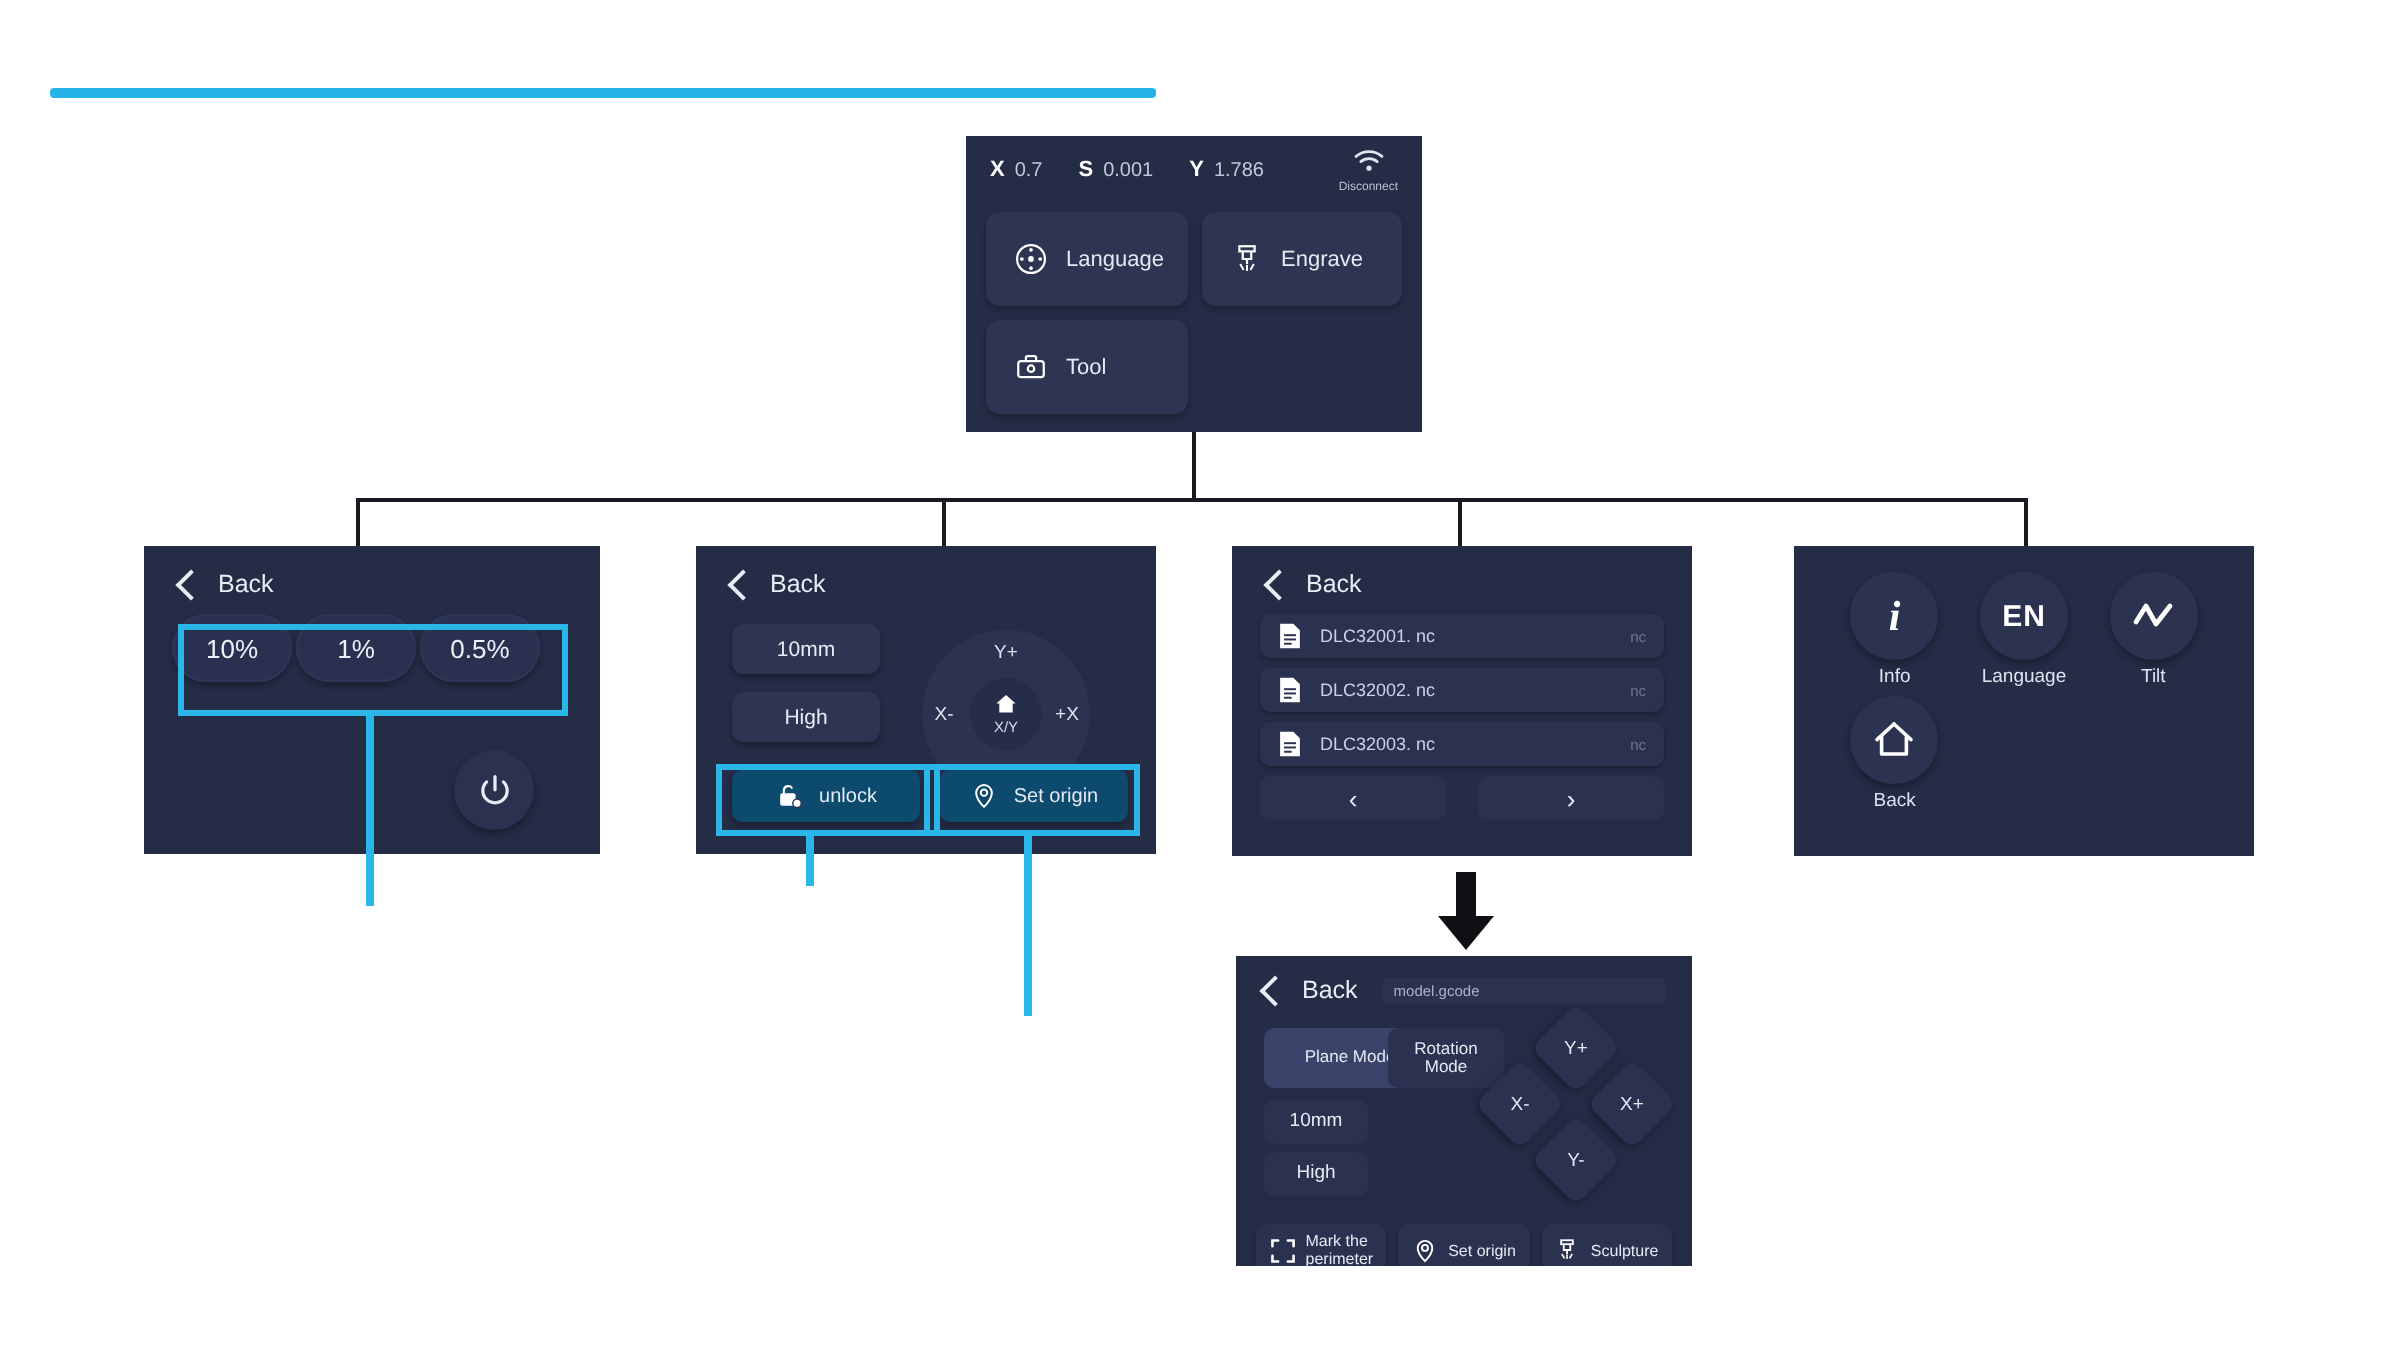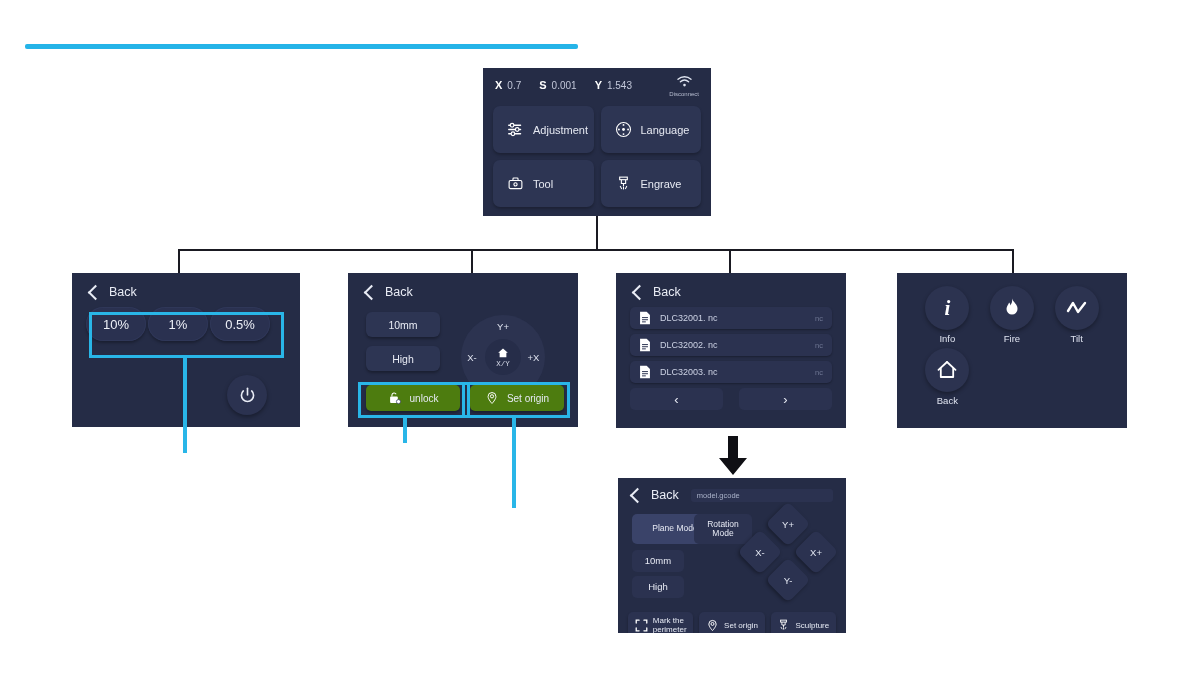--- a/index.html
+++ b/index.html
@@ -44,23 +44,23 @@
   
   .pillbtn{width:74px;height:25px;border-radius:6px;background:#2d3553;color:#e9ecf5;
            font-size:10.5px;display:flex;align-items:center;justify-content:center;
            box-shadow:0 2px 3px rgba(0,0,0,.3);}
   .dpad{position:relative;width:84px;height:84px;}
   .dpad .ring{position:absolute;inset:0;border-radius:50%;background:#2c3350;}
   .dpad .seg{position:absolute;color:#dfe3ef;font-size:9.5px;display:flex;
              align-items:center;justify-content:center;}
   .dpad .hub{position:absolute;left:24px;top:24px;width:36px;height:36px;border-radius:50%;
              background:#262d49;display:flex;flex-direction:column;align-items:center;
-             justify-content:center;color:#fff;gap:1px;font-family:Liberation Mono, monospace;}
+             justify-content:center;color:#fff;gap:1px;}
   .hub-lbl{font-size:7.5px;color:#d7dbe9;}
-  .wbtn{height:26px;border-radius:5px;background:#4d7c0f;color:#e5e9f3;font-size:10px;
+  .wbtn{height:26px;border-radius:5px;background:#0c4a6e;color:#e5e9f3;font-size:10px;
         display:flex;align-items:center;justify-content:center;gap:8px;
         box-shadow:0 2px 3px rgba(0,0,0,.3);}
 
   
   .filerow{height:22px;margin:0 14px 5px 14px;border-radius:5px;background:#2b3250;
            display:flex;align-items:center;padding:0 9px;color:#ccd2e4;font-size:9px;
            box-shadow:0 1px 2px rgba(0,0,0,.3);}
   .file-ext{margin-left:auto;color:#6e7693;font-size:7.5px;}
   .pager{display:flex;gap:16px;margin:2px 14px 0 14px;}
   .pgbtn{flex:1;height:22px;border-radius:5px;background:#2b3250;color:#e8ebf4;
@@ -105,77 +105,64 @@
 <div class="conn" style="left:729px;top:249px;width:2px;height:24px;"></div>
 <div class="conn" style="left:1012px;top:249px;width:2px;height:24px;"></div>
 
 <div class="panel" style="left:483px;top:68px;width:228px;height:148px;">
   <div class="statusbar">
     <span class="sb-k">X</span>
     <span class="sb-v">0.7</span>
     <span class="sb-k">S</span>
     <span class="sb-v">0.001</span>
     <span class="sb-k">Y</span>
-    <span class="sb-v">1.543</span>
+    <span class="sb-v">1.786</span>
     <span class="wifi-wrap">
       <svg width="15" height="11" viewBox="0 0 15 11">
         <path d="M1 3.2A10 10 0 0 1 14 3.2" stroke="#dfe4f0" stroke-width="1.4" fill="none" stroke-linecap="round"></path>
         <path d="M3.4 5.8A6.4 6.4 0 0 1 11.6 5.8" stroke="#dfe4f0" stroke-width="1.4" fill="none" stroke-linecap="round"></path>
         <circle cx="7.5" cy="9.1" r="1.3" fill="#dfe4f0"></circle>
       </svg>
       <span class="wifi-label">Disconnect</span>
     </span>
   </div>
   <div class="tile-grid">
 
-    <div class="tile">
-      <svg width="17" height="17" viewBox="0 0 20 20">
-        <g stroke="#fff" stroke-width="1.5" stroke-linecap="round">
-          <line x1="2" y1="5" x2="16" y2="5"></line>
-            <line x1="2" y1="10" x2="16" y2="10"></line>
-            <line x1="2" y1="15" x2="16" y2="15"></line>
-        </g>
-        <circle cx="6" cy="5" r="2.1" fill="#2d3553" stroke="#fff" stroke-width="1.4"></circle>
-        <circle cx="12" cy="10" r="2.1" fill="#2d3553" stroke="#fff" stroke-width="1.4"></circle>
-        <circle cx="7" cy="15" r="2.1" fill="#2d3553" stroke="#fff" stroke-width="1.4"></circle>
-      </svg>
-      <span>Adjustment</span>
-    </div>
 
     <div class="tile">
       <svg width="17" height="17" viewBox="0 0 20 20">
         <circle cx="10" cy="10" r="8.2" fill="none" stroke="#fff" stroke-width="1.3"></circle>
         <circle cx="10" cy="10" r="1.7" fill="#fff"></circle>
         <circle cx="10" cy="4.6" r="1.1" fill="#fff"></circle>
           <circle cx="10" cy="15.4" r="1.1" fill="#fff"></circle>
         <circle cx="4.6" cy="10" r="1.1" fill="#fff"></circle>
           <circle cx="15.4" cy="10" r="1.1" fill="#fff"></circle>
       </svg>
       <span>Language</span>
     </div>
 
     <div class="tile">
       <svg width="17" height="17" viewBox="0 0 20 20">
-        <rect x="2.5" y="6.5" width="15" height="9.5" rx="1.6" fill="none" stroke="#fff" stroke-width="1.3"></rect>
-        <path d="M7 6.5 V4.6 a1 1 0 0 1 1-1 h4 a1 1 0 0 1 1 1 V6.5" fill="none" stroke="#fff" stroke-width="1.3"></path>
-        <circle cx="10" cy="11" r="1.9" fill="none" stroke="#fff" stroke-width="1.3"></circle>
-      </svg>
-      <span>Tool</span>
-    </div>
-
-    <div class="tile">
-      <svg width="17" height="17" viewBox="0 0 20 20">
         <rect x="5.5" y="2.5" width="9" height="3" fill="none" stroke="#fff" stroke-width="1.3"></rect>
         <path d="M7.5 5.5 L7.5 10 L12.5 10 L12.5 5.5" fill="none" stroke="#fff" stroke-width="1.3"></path>
         <line x1="10" y1="10" x2="10" y2="13" stroke="#fff" stroke-width="1.3"></line>
         <line x1="6" y1="13" x2="8" y2="16.5" stroke="#fff" stroke-width="1.2"></line>
         <line x1="10" y1="13.5" x2="10" y2="17" stroke="#fff" stroke-width="1.2"></line>
         <line x1="14" y1="13" x2="12" y2="16.5" stroke="#fff" stroke-width="1.2"></line>
       </svg>
       <span>Engrave</span>
+    </div>
+
+    <div class="tile">
+      <svg width="17" height="17" viewBox="0 0 20 20">
+        <rect x="2.5" y="6.5" width="15" height="9.5" rx="1.6" fill="none" stroke="#fff" stroke-width="1.3"></rect>
+        <path d="M7 6.5 V4.6 a1 1 0 0 1 1-1 h4 a1 1 0 0 1 1 1 V6.5" fill="none" stroke="#fff" stroke-width="1.3"></path>
+        <circle cx="10" cy="11" r="1.9" fill="none" stroke="#fff" stroke-width="1.3"></circle>
+      </svg>
+      <span>Tool</span>
     </div>
   </div>
 </div>
 
 <div class="panel" style="left:72px;top:273px;width:228px;height:154px;">
   <div class="backrow">
     <span class="chev"></span>
     <span>Back</span>
   </div>
   <div class="pct-row">
@@ -293,29 +280,27 @@
   <div class="tool-grid">
 
     <div class="tool-cell">
       <div class="tool-circ">
         <span style="font-size:21px;font-style:italic;font-weight:bold;font-family:'Liberation Serif',serif;">i</span>
       </div>
       <span class="tool-lbl">Info</span>
     </div>
 
 
-
     <div class="tool-cell">
       <div class="tool-circ">
-        <svg width="20" height="22" viewBox="0 0 20 22">
-          <path d="M10 1.5 C11.5 6 15.5 6.5 15.5 12 a5.5 5.5 0 0 1 -11 0 c0 -3 2 -4.3 2.6 -6.6 c1.4 1.2 1.2 3 1.2 3 C9.8 6.4 10.6 4.2 10 1.5 Z" fill="#ffffff"></path>
-        </svg>
+        <span style="font-size:15px;font-weight:bold;letter-spacing:.5px;">EN</span>
       </div>
-      <span class="tool-lbl">Fire</span>
-    </div>
+      <span class="tool-lbl">Language</span>
+    </div>
+
 
     <div class="tool-cell">
       <div class="tool-circ">
         <svg width="24" height="20" viewBox="0 0 24 20">
           <polyline points="3,13 8,5 13,14 20,5" fill="none" stroke="#fff" stroke-width="2.4" stroke-linecap="round" stroke-linejoin="round"></polyline>
         </svg>
       </div>
       <span class="tool-lbl">Tilt</span>
     </div>
 

